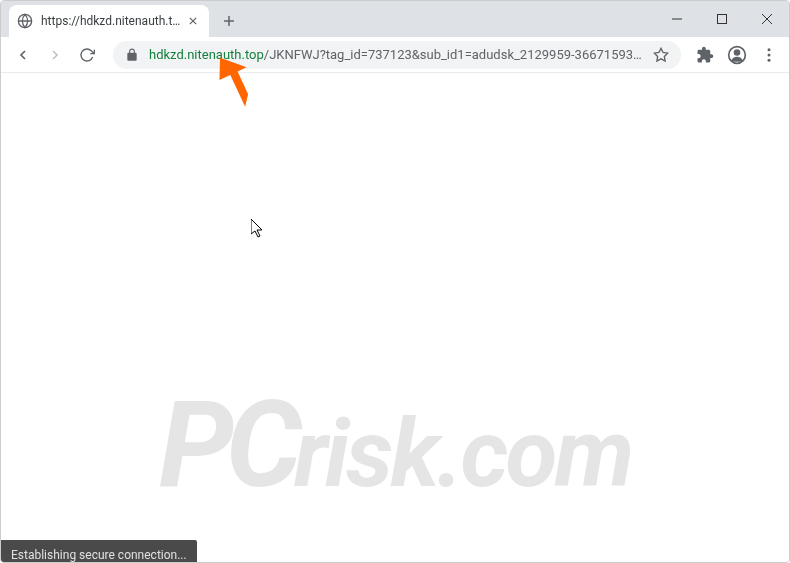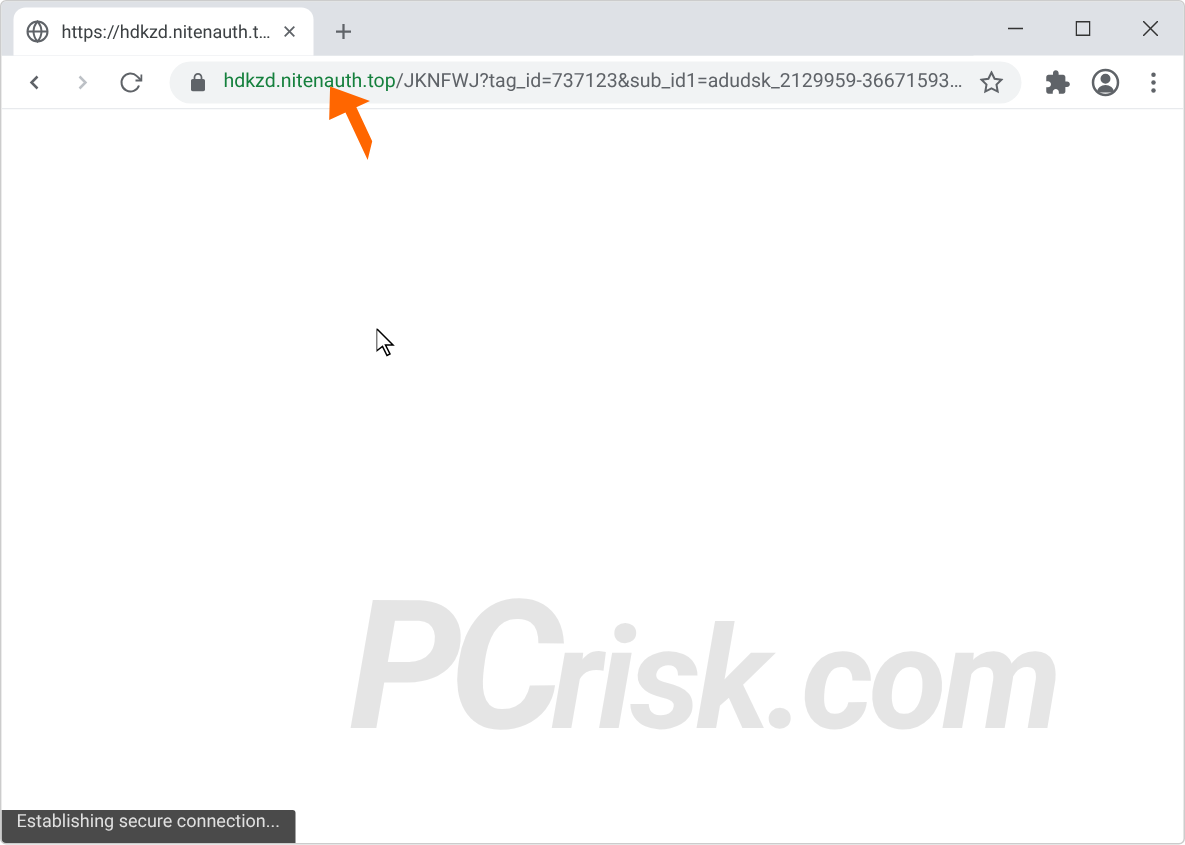--- a/index.html
+++ b/index.html
@@ -227,21 +227,21 @@
     .status-bar {
       position: absolute;
       bottom: 0;
       left: 0;
       height: 22px;
       background: #4a4a4a;
       color: #e0e0e0;
       font-size: 12px;
       padding: 0 10px;
       display: flex;
-      align-items: flex-start;
+      align-items: flex-end;
       border-top-right-radius: 2px;
     }
     
     .arrow-pointer {
       position: absolute;
       top: 52px;
       left: 210px;
       width: 50px;
       height: 55px;
       z-index: 100;
@@ -259,21 +259,21 @@
     .watermark {
       position: absolute;
       bottom: 30px;
       left: 50%;
       transform: translateX(-50%);
       width: 620px;
       height: 130px;
       opacity: 0.12;
       display: flex;
       align-items: center;
-      justify-content: flex-end;
+      justify-content: center;
     }
     
     .watermark-text {
       font-size: 95px;
       font-weight: bold;
       font-style: italic;
       color: #333;
       letter-spacing: -3px;
       font-family: Arial, sans-serif;
     }

